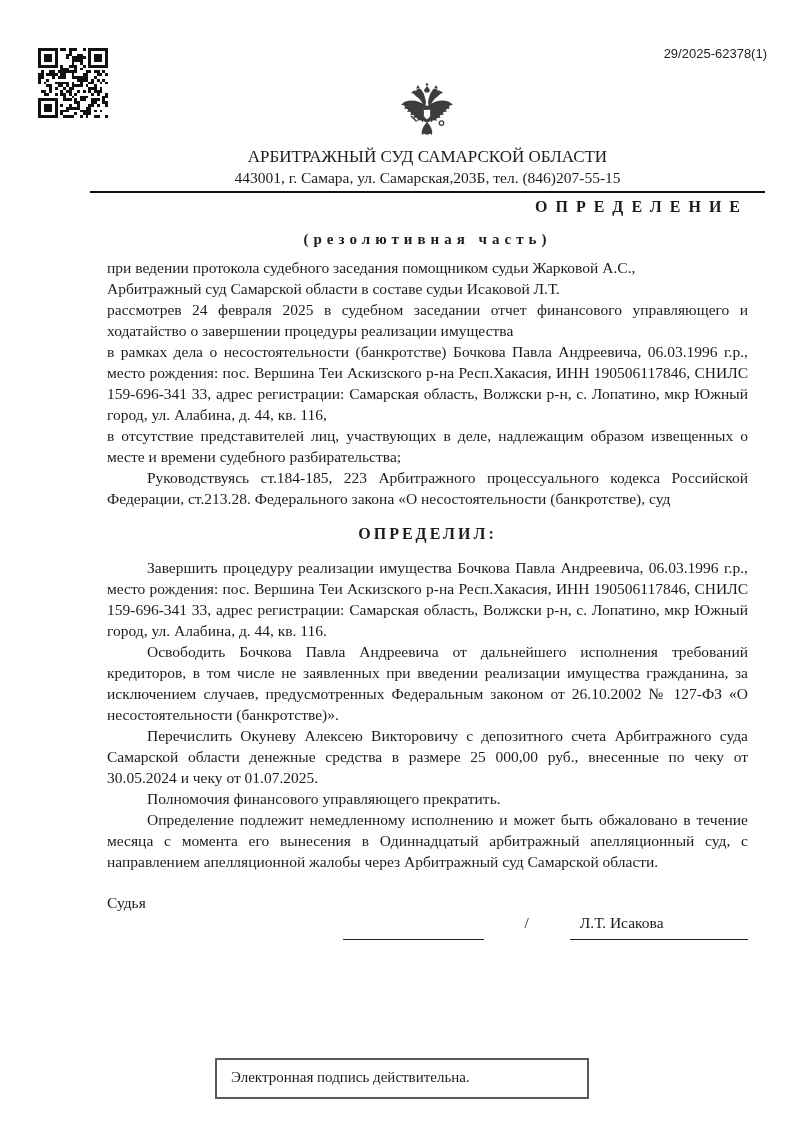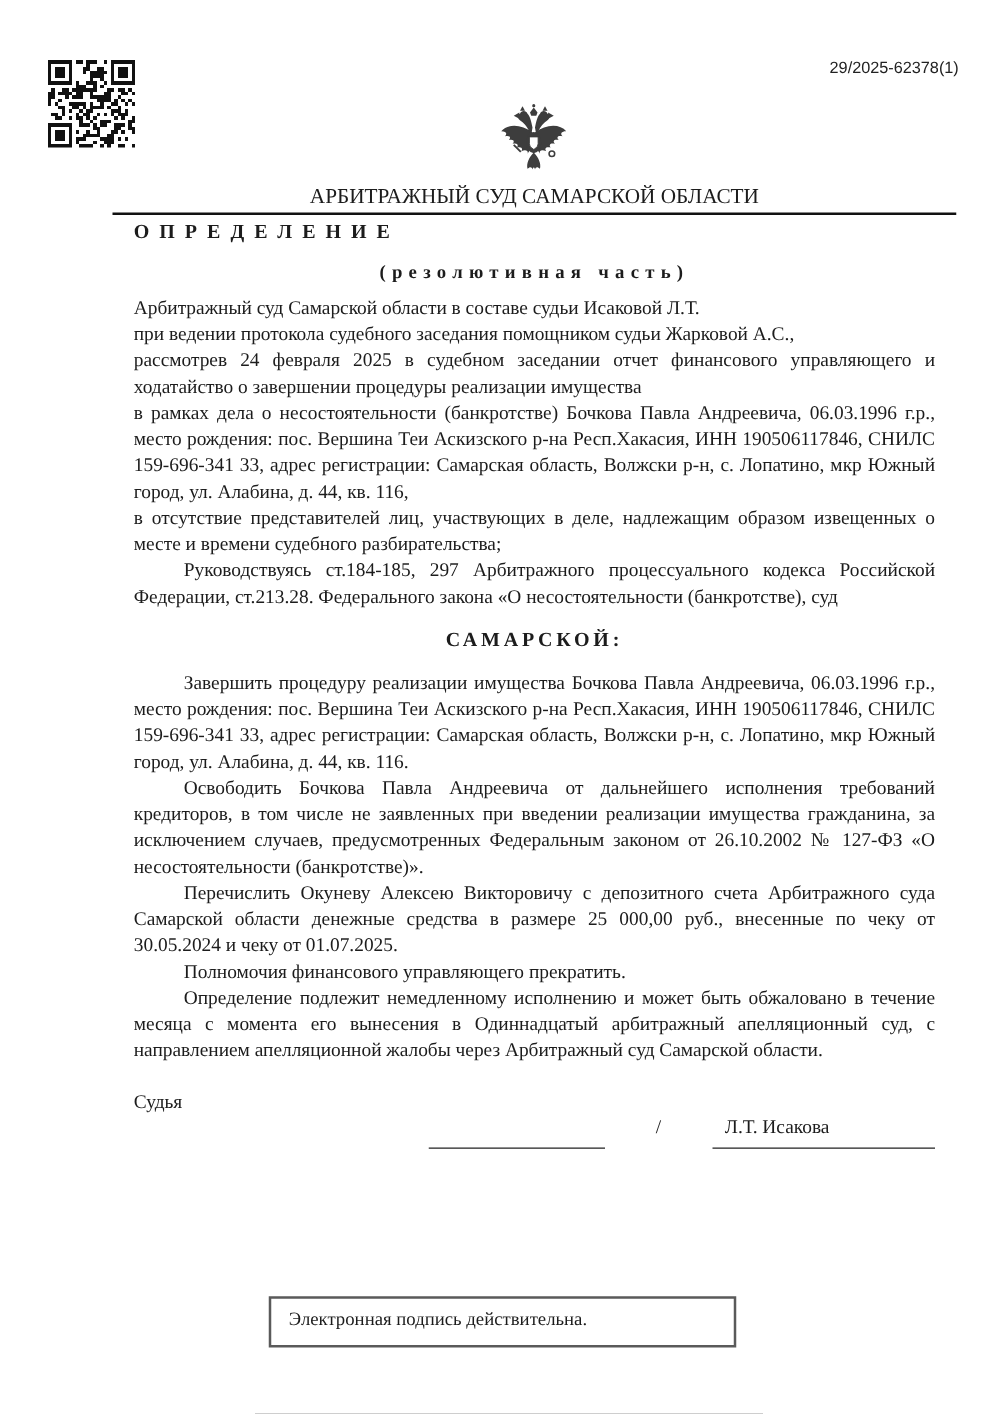--- a/index.html
+++ b/index.html
@@ -20,21 +20,21 @@
   }
   .qr{position:absolute;top:48px;left:38px;width:70px;height:70px;}
   .emblem{position:absolute;top:74px;left:427px;transform:translateX(-50%);}
   .content{position:absolute;left:107px;top:0;width:641px;}
   .court-header{text-align:center;margin-top:146px;line-height:21px;}
   .court-name{font-size:17px;}
   .court-address{font-size:15.5px;}
   .court-contacts{font-size:15.5px;}
   .court-contacts .site{text-decoration:underline;color:inherit;cursor:pointer;}
   .divider{border:none;border-top:2px solid #111;margin:3px -17px 0 -17px;}
-  .doc-title{text-align:left;font-weight:bold;font-size:16px;letter-spacing:8px;margin-top:5px;}
+  .doc-title{text-align:right;font-weight:bold;font-size:16px;letter-spacing:8px;margin-top:5px;}
   .doc-subtitle{text-align:center;font-weight:bold;font-size:15px;letter-spacing:5px;margin-top:15px;}
   .case-row{display:flex;align-items:baseline;font-size:15.5px;margin-top:27px;}
   .case-label{margin-left:auto;}
   .case-number{margin-left:42px;margin-right:86px;}
   .body-text{margin-top:9px;}
   .para{
     margin:0;font-size:15.5px;line-height:21px;
     text-align:justify;
   }
   .indent{text-indent:40px;}
@@ -293,38 +293,39 @@
         <circle cx="89" cy="82" r="4.5" fill="none" stroke="#3d3d3d" stroke-width="2.5"></circle>
       </g>
       <path d="M53 55 h14 v11 c0 6 -7 9 -7 9 s-7 -3 -7 -9 z" fill="#ffffff" stroke="#3d3d3d" stroke-width="1.5"></path>
     </svg>
   </div>
 
   <div class="content">
 
     <div class="court-header">
       <div class="court-name">АРБИТРАЖНЫЙ СУД САМАРСКОЙ ОБЛАСТИ</div>
+      <div class="court-address">443001, г. Самара, ул. Самарская,203Б, тел. (846)207-55-15</div>
     </div>
 
     <hr class="divider">
 
     <div class="doc-title">ОПРЕДЕЛЕНИЕ</div>
     <div class="doc-subtitle">(резолютивная часть)</div>
 
 
     <div class="body-text">
+      <p class="para">при ведении протокола судебного заседания помощником судьи Жарковой А.С.,</p>
       <p class="para">Арбитражный суд Самарской области в составе судьи Исаковой Л.Т.</p>
-      <p class="para">при ведении протокола судебного заседания помощником судьи Жарковой А.С.,</p>
       <p class="para">рассмотрев 24 февраля 2025 в судебном заседании отчет финансового управляющего и ходатайство о завершении процедуры реализации имущества</p>
       <p class="para">в рамках дела о несостоятельности (банкротстве) Бочкова Павла Андреевича, 06.03.1996 г.р., место рождения: пос. Вершина Теи Аскизского р-на Респ.Хакасия, ИНН 190506117846, СНИЛС 159-696-341 33, адрес регистрации: Самарская область, Волжски р-н, с. Лопатино, мкр Южный город, ул. Алабина, д. 44, кв. 116,</p>
       <p class="para">в отсутствие представителей лиц, участвующих в деле, надлежащим образом извещенных о месте и времени судебного разбирательства;</p>
-      <p class="para indent">Руководствуясь ст.184-185, 297 Арбитражного процессуального кодекса Российской Федерации, ст.213.28. Федерального закона «О несостоятельности (банкротстве), суд</p>
-    </div>
-
-    <div class="resolution-heading">САМАРСКОЙ:</div>
+      <p class="para indent">Руководствуясь ст.184-185, 223 Арбитражного процессуального кодекса Российской Федерации, ст.213.28. Федерального закона «О несостоятельности (банкротстве), суд</p>
+    </div>
+
+    <div class="resolution-heading">ОПРЕДЕЛИЛ:</div>
 
     <div>
       <p class="para indent">Завершить процедуру реализации имущества Бочкова Павла Андреевича, 06.03.1996 г.р., место рождения: пос. Вершина Теи Аскизского р-на Респ.Хакасия, ИНН 190506117846, СНИЛС 159-696-341 33, адрес регистрации: Самарская область, Волжски р-н, с. Лопатино, мкр Южный город, ул. Алабина, д. 44, кв. 116.</p>
       <p class="para indent">Освободить Бочкова Павла Андреевича от дальнейшего исполнения требований кредиторов, в том числе не заявленных при введении реализации имущества гражданина, за исключением случаев, предусмотренных Федеральным законом от 26.10.2002 № 127-ФЗ  «О несостоятельности (банкротстве)».</p>
       <p class="para indent">Перечислить Окуневу Алексею Викторовичу с депозитного счета Арбитражного суда Самарской области денежные средства в размере 25 000,00 руб., внесенные по чеку от 30.05.2024 и чеку от 01.07.2025.</p>
       <p class="para indent">Полномочия финансового управляющего прекратить.</p>
       <p class="para indent">Определение подлежит немедленному исполнению и может быть обжаловано в течение месяца с момента его вынесения в Одиннадцатый арбитражный апелляционный суд, с направлением апелляционной жалобы через Арбитражный суд Самарской области.</p>
     </div>
 
     <div class="sig-row">

